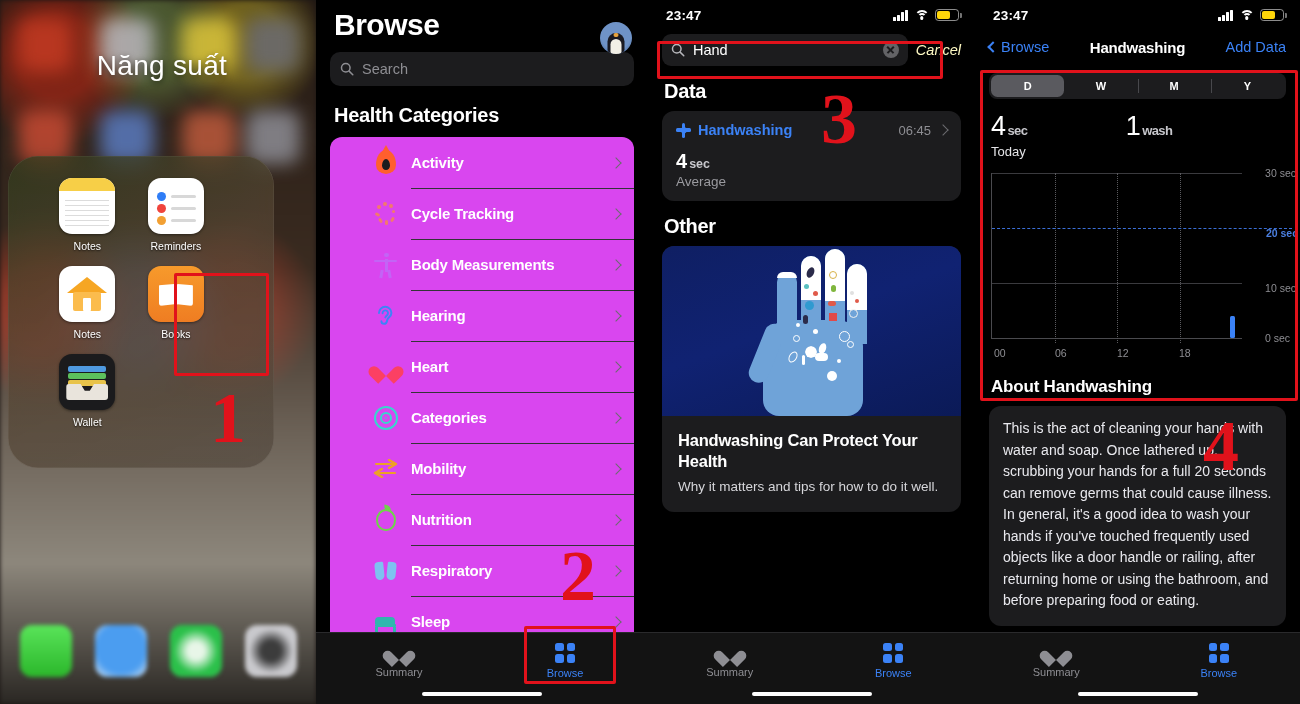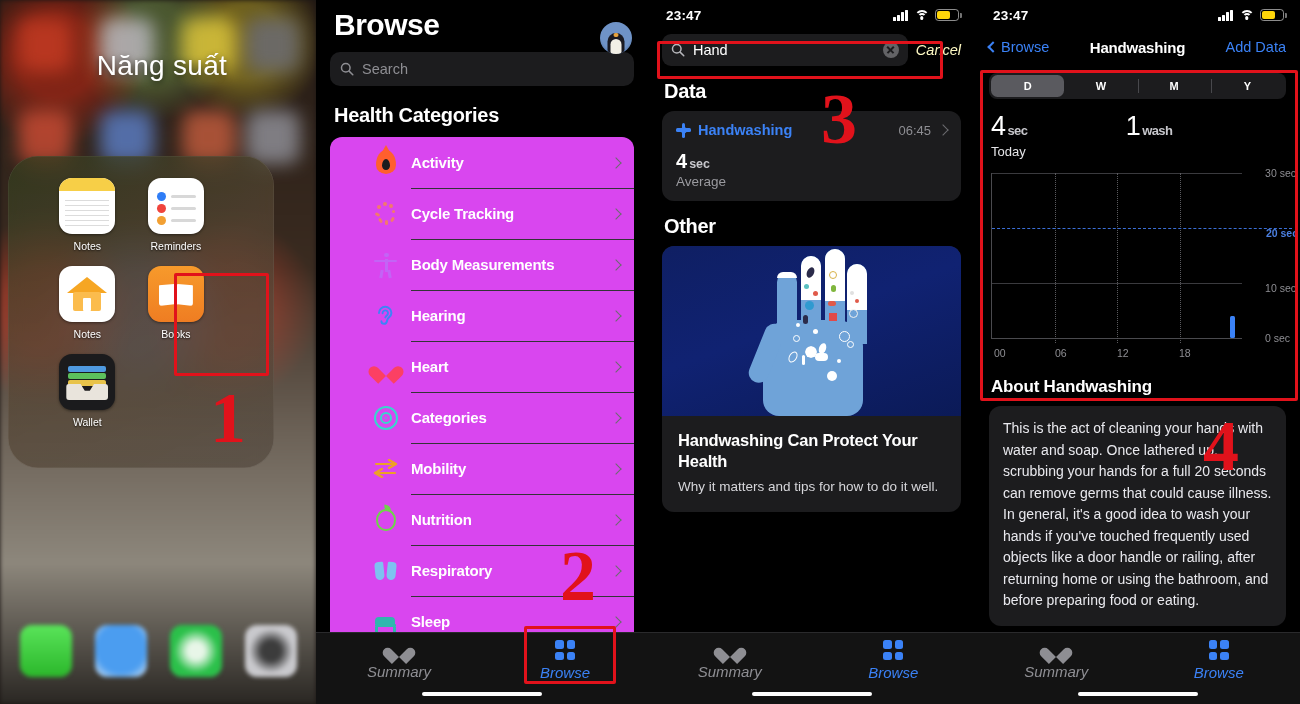--- a/index.html
+++ b/index.html
@@ -97,21 +97,21 @@
     border-left-color:transparent; border-right-color:transparent; border-radius:50%; }
   .wifi .a { width:15px;height:15px;top:0 } .wifi .b { width:9px;height:9px;top:3px } 
   .wifi .c { width:3.5px;height:3.5px;top:6.5px;border-radius:50%;background:#fff;border:none }
   .batt { width:24px; height:12px; border:1.4px solid rgba(255,255,255,.55); border-radius:3.5px; position:relative; }
   .batt::after { content:""; position:absolute; right:-3.5px; top:3.2px; width:2px; height:5px; background:rgba(255,255,255,.45); border-radius:0 1px 1px 0; }
   .batt i { position:absolute; left:1.3px; top:1.3px; bottom:1.3px; width:60%; background:#ffd60a; border-radius:2px; display:block; }
 
   .tabbar { position:absolute; left:0; bottom:0; width:100%; height:72px; background:#131313;
     border-top:.5px solid #2a2a2c; display:flex; }
   .tab { flex:1; display:flex; flex-direction:column; align-items:center; justify-content:center; padding-bottom:16px; gap:4px; }
-  .tab span { font-size:15px;font-style:italic; }
+  .tab span { font-size:11px; }
   .tab.sum span { color:#8e8e93; }
   .tab.brw span { color:#3b82f6; }
   .heart-ic { width:20px; height:18px; position:relative; }
   .heart-ic::before,.heart-ic::after { content:""; position:absolute; top:0; width:10px; height:16px; background:#8e8e93;
     border-radius:10px 10px 0 0; }
   .heart-ic::before { left:10px; transform: rotate(45deg); transform-origin: 0 100%; }
   .heart-ic::after { left:0px; transform: rotate(-45deg); transform-origin: 100% 100%; }
   .grid-ic { width:20px; height:20px; display:grid; grid-template-columns:1fr 1fr; grid-template-rows:1fr 1fr; gap:3px; }
   .grid-ic i { background:#3b82f6; border-radius:2.5px; display:block; }
   .homebar { position:absolute; left:50%; transform:translateX(-50%); bottom:8px; width:120px; height:4.5px;

